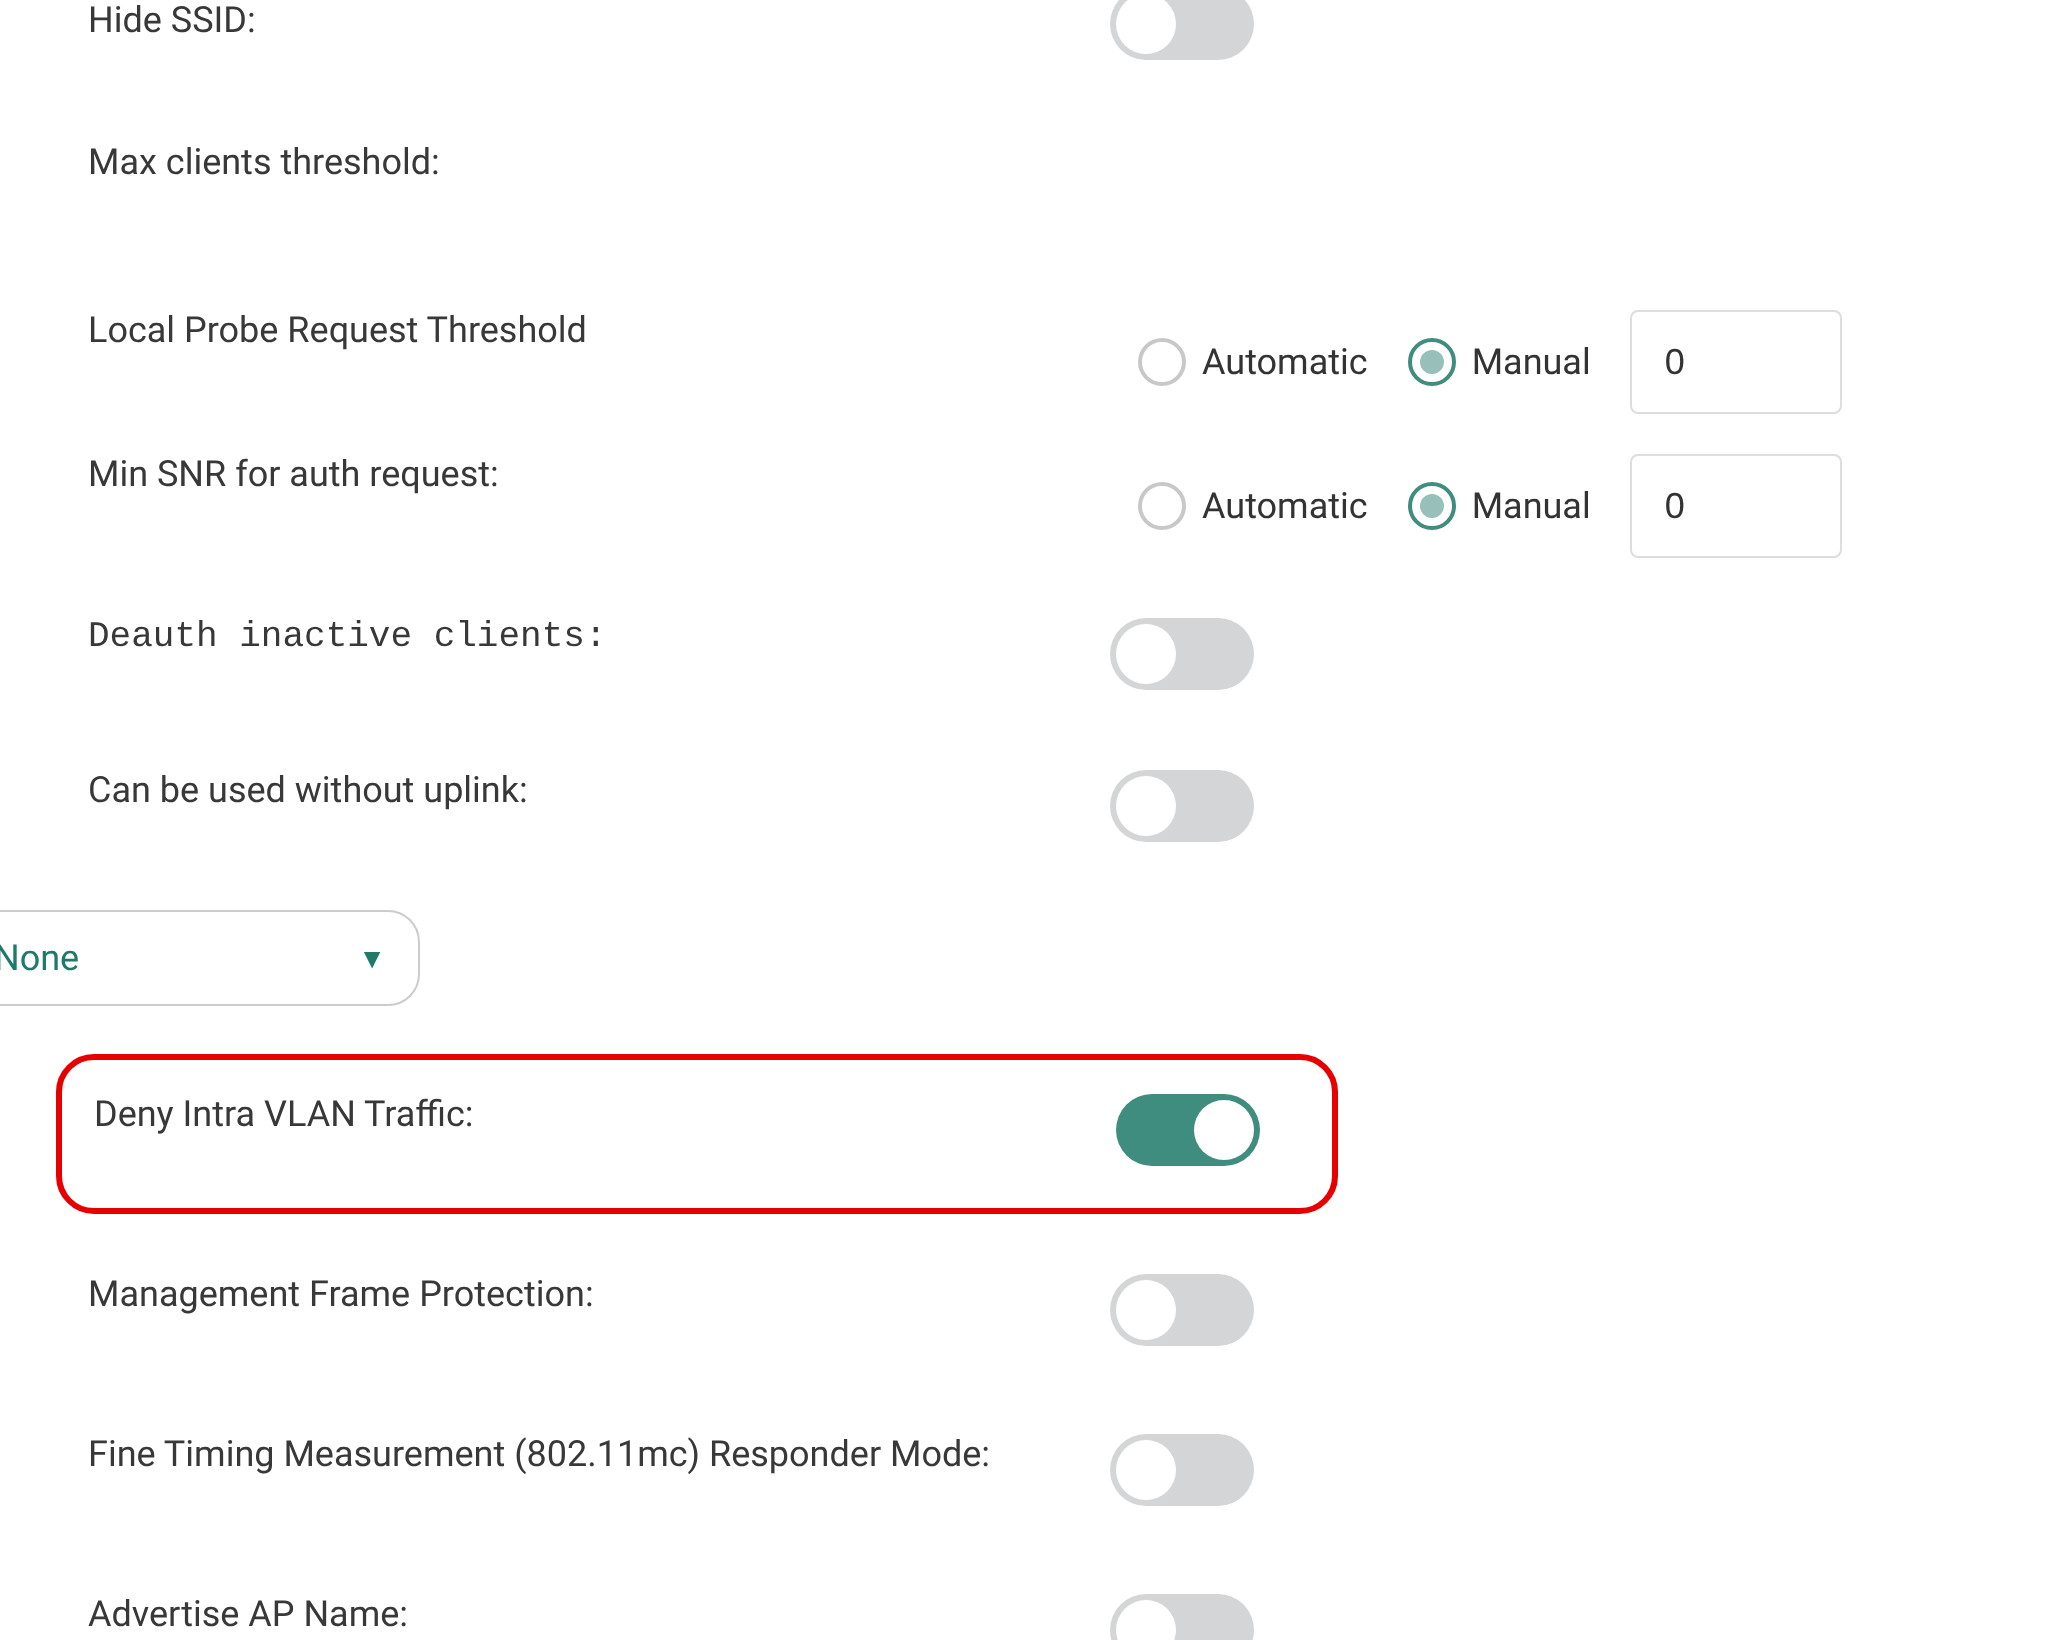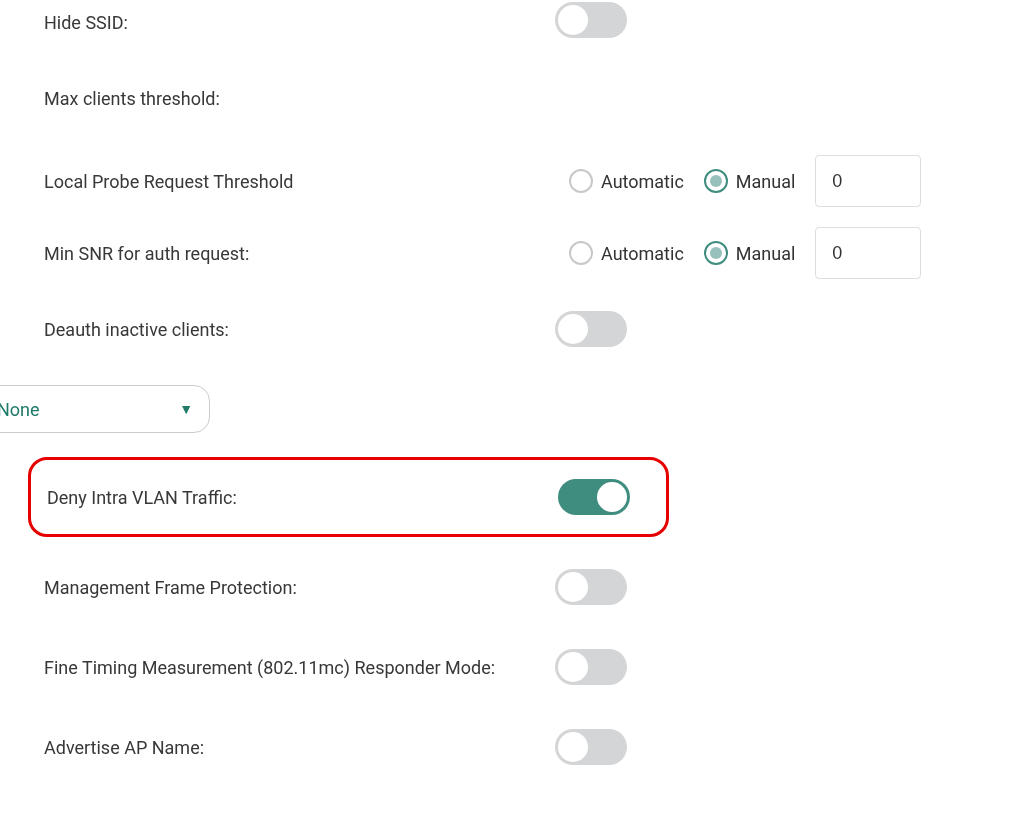--- a/index.html
+++ b/index.html
@@ -10,21 +10,21 @@
       font-size: 18px;
       width: 1024px;
       height: 820px;
       overflow: hidden;
     }
     .container {
       padding: 0 0 0 0;
     }
     .row {
       display: flex;
-      align-items: center;
+      align-items: flex-start;
       padding: 0;
     }
     .label-col {
       padding-left: 44px;
       flex: 0 0 555px;
       color: #383838;
     }
     .control-col {
       flex: 1;
       display: flex;
@@ -132,21 +132,21 @@
     }
     .highlight .label-col {
       padding-left: 16px;
       flex: 0 0 527px;
     }
     
     .row-hidessid { height: 45px; margin-bottom: 26px; }
     .row-maxclients { height: 54px; margin-bottom: 30px; }
     .row-probe { height: 52px; margin-bottom: 20px; }
     .row-snr { height: 52px; margin-bottom: 30px; }
-    .row-deauth { height: 40px; margin-bottom: 36px; }
+    .row-deauth { height: 40px; margin-bottom: 36px; font-family: Liberation Mono, monospace; }
     .row-uplink { height: 40px; margin-bottom: 30px; }
     .row-disable { height: 48px; margin-bottom: 24px; }
     .row-deny { height: 40px; }
     .row-mfp { height: 40px; margin-top: 30px; margin-bottom: 40px; }
     .row-ftm { height: 40px; margin-bottom: 40px; }
     .row-apname { height: 40px; }
     
     .row-hidessid .toggle {
       margin-top: -6px;
     }
@@ -201,20 +201,28 @@
 
   <div class="row row-deauth">
     <div class="label-col">Deauth inactive clients:</div>
     <div class="control-col">
       <div class="toggle">
           <div class="toggle-knob"></div>
         </div>
     </div>
   </div>
 
+  <div class="row row-uplink">
+    <div class="label-col">Can be used without uplink:</div>
+    <div class="control-col">
+      <div class="toggle">
+          <div class="toggle-knob"></div>
+        </div>
+    </div>
+  </div>
 
   <div class="row row-disable">
     <div class="control-col" style="padding-left:-20px; margin-left:-20px;">
       <div class="select">
         <span class="select-value">None</span>
         <span class="select-caret">▼</span>
       </div>
     </div>
   </div>
 

